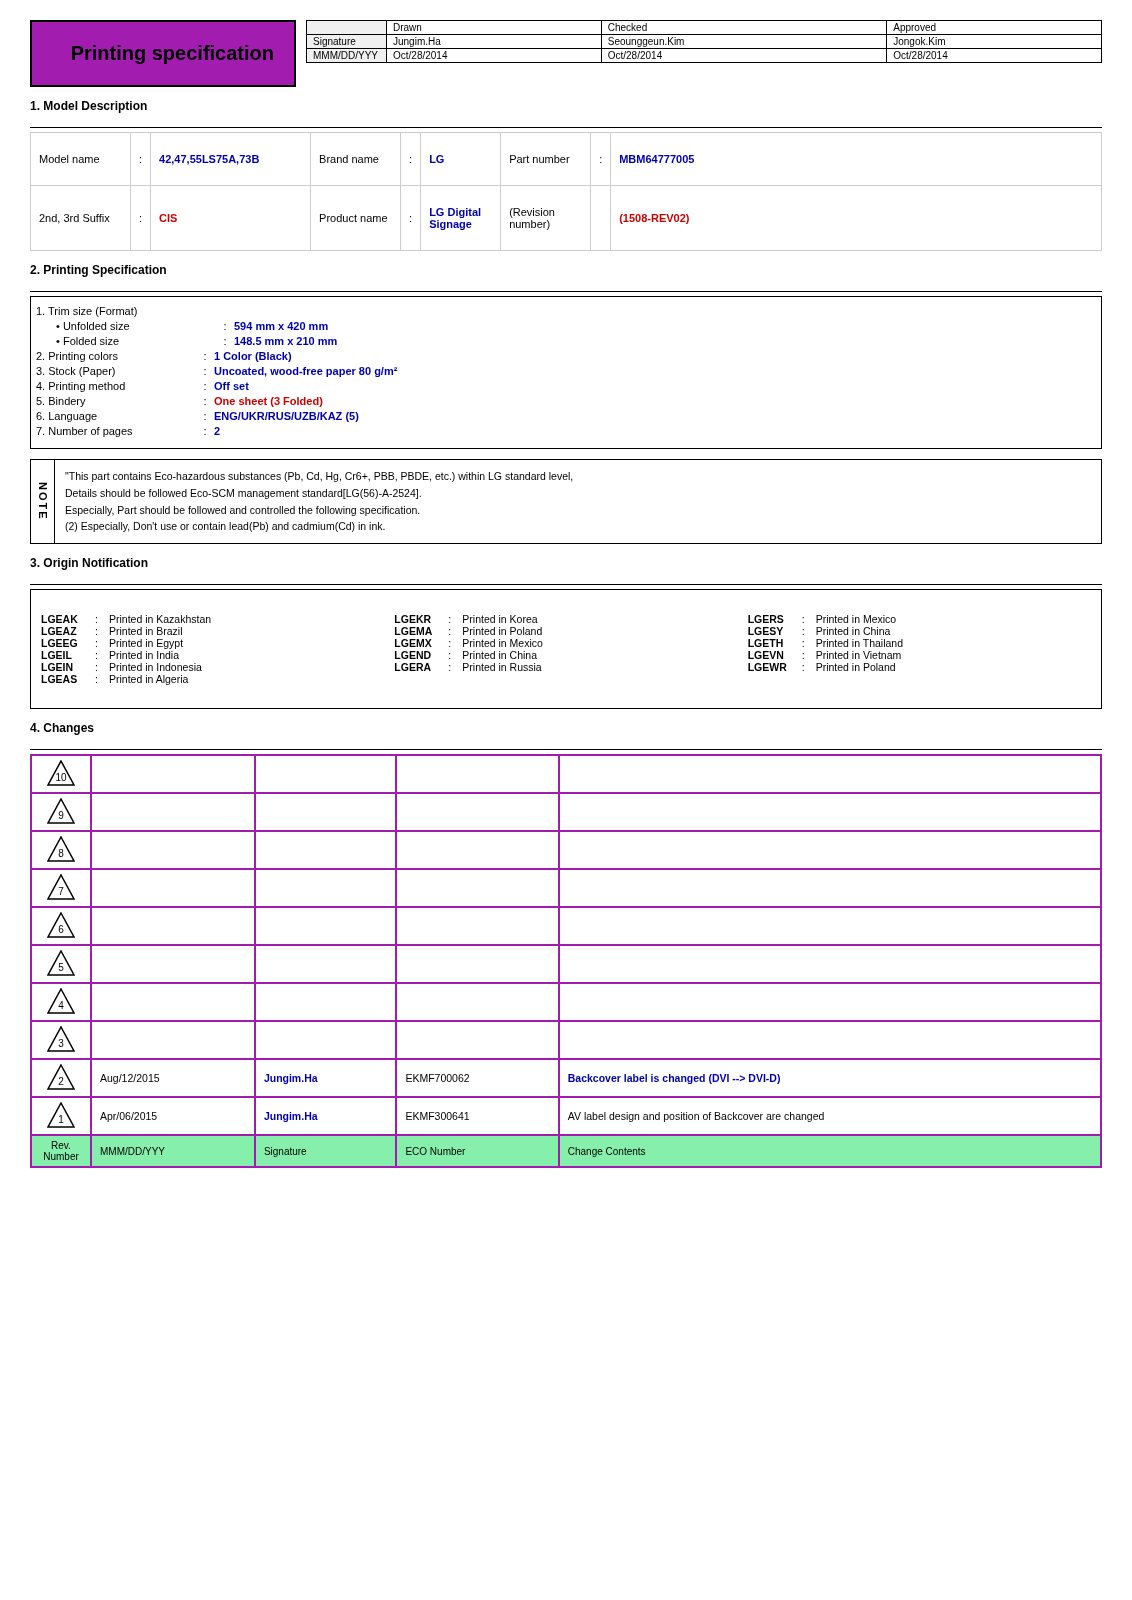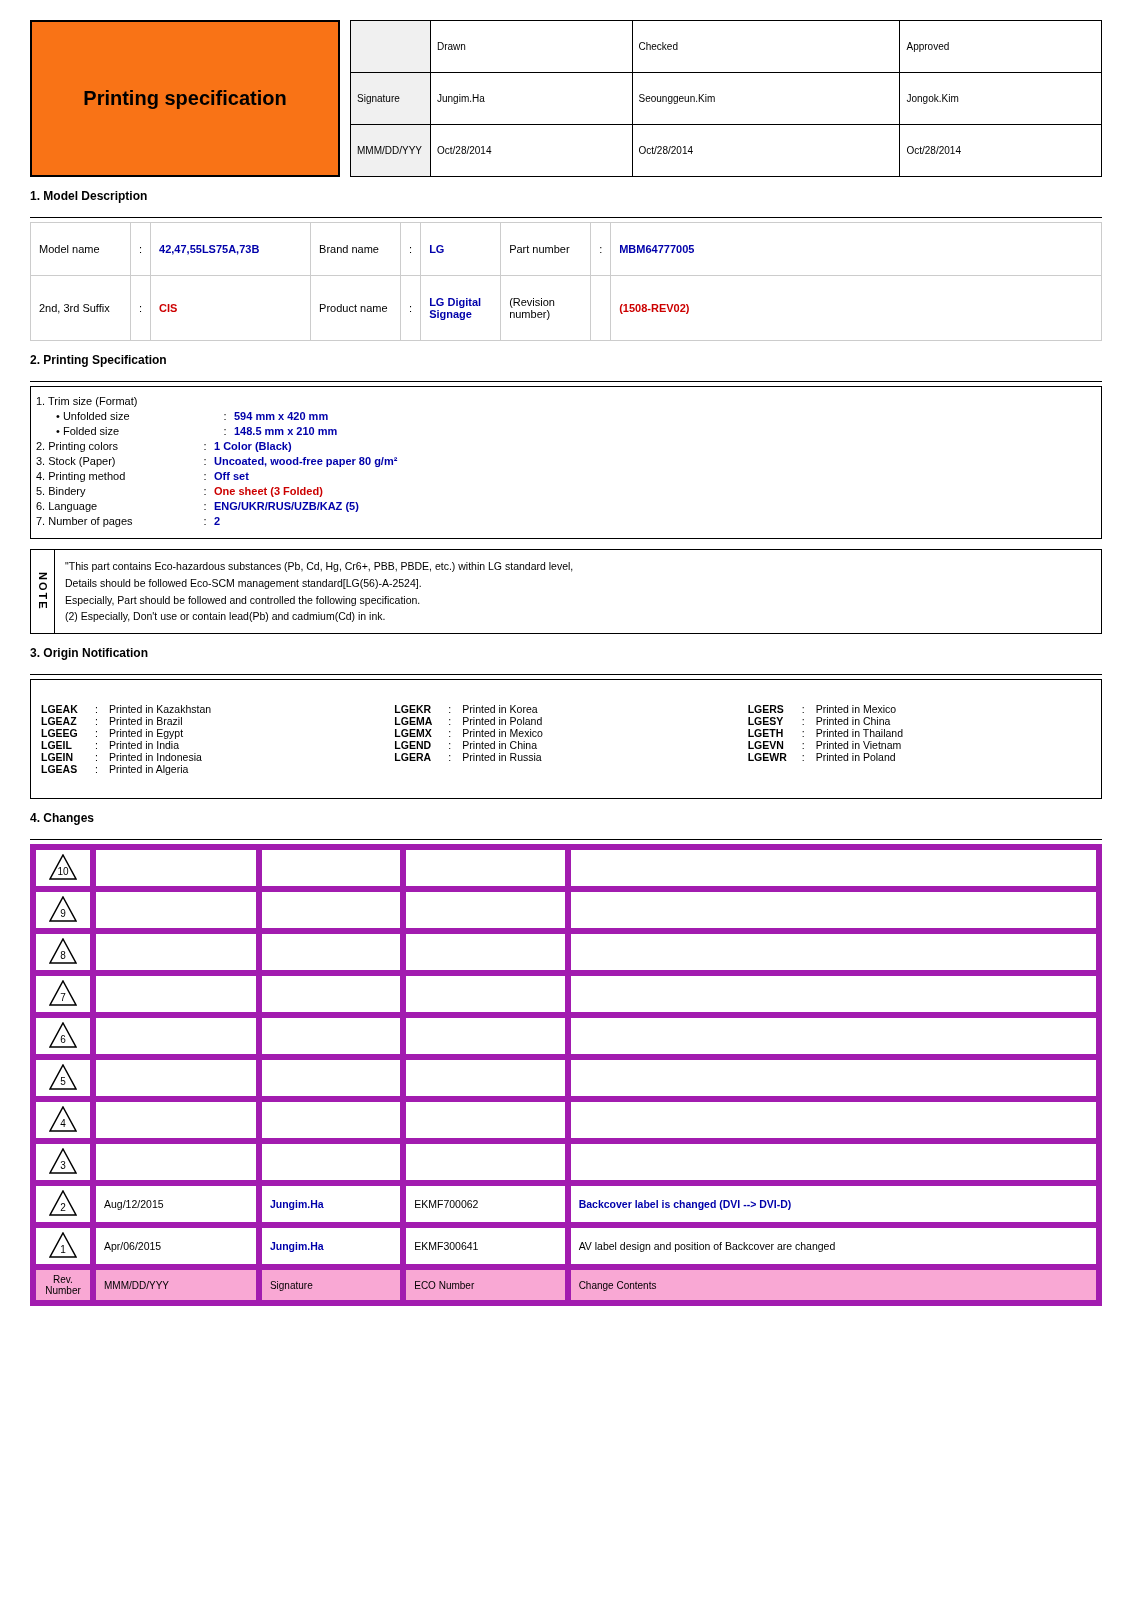--- a/index.html
+++ b/index.html
@@ -11,45 +11,45 @@
       width: 1132px;
       padding: 20px 30px;
     }
 
     
     .header-area {
       display: flex;
       margin-bottom: 10px;
     }
     .title-box {
-      width: 310px;
+      width: 266px;
       border: 2px solid #000;
       display: flex;
       align-items: center;
-      justify-content: center;
+      justify-content: flex-end;
       padding: 20px;
-      background: #f97316;
+      background: #a21caf;
       flex-shrink: 0;
     }
     .title-box span {
       font-size: 20px;
       font-weight: bold;
     }
     .header-table-wrap {
       flex: 1;
       margin-left: 10px;
     }
     .header-table {
       width: 100%;
       border-collapse: collapse;
       font-size: 10px;
     }
     .header-table td, .header-table th {
       border: 1px solid #000;
-      padding: 20px 6px;
+      padding: 1px 6px;
     }
     .header-table .label-cell {
       background: #f0f0f0;
       font-weight: normal;
       width: 80px;
     }
 
     
     .section-title {
       font-weight: bold;
@@ -159,42 +159,42 @@
       width: 10px;
     }
 
     
     .changes-table {
       width: 100%;
       border-collapse: collapse;
       margin-top: 4px;
     }
     .changes-table td, .changes-table th {
-      border: 6px solid #a21caf;
+      border: 2px solid #a21caf;
       padding: 4px 8px;
       font-size: 10.5px;
       height: 28px;
     }
     .changes-table .rev-cell {
       width: 60px;
       text-align: center;
     }
     .changes-table .triangle-cell {
       position: relative;
     }
     .tri-svg {
       width: 28px;
       height: 26px;
     }
     .change-val {
       color: #00a;
       font-weight: bold;
     }
     .footer-row td {
-      background: #f9a8d4;
+      background: #86efac;
       font-weight: normal;
       font-size: 10px;
     }
   </style>
 </head>
 <body>
 
 <div class="header-area">
   <div class="title-box">
     <span>Printing specification</span>

